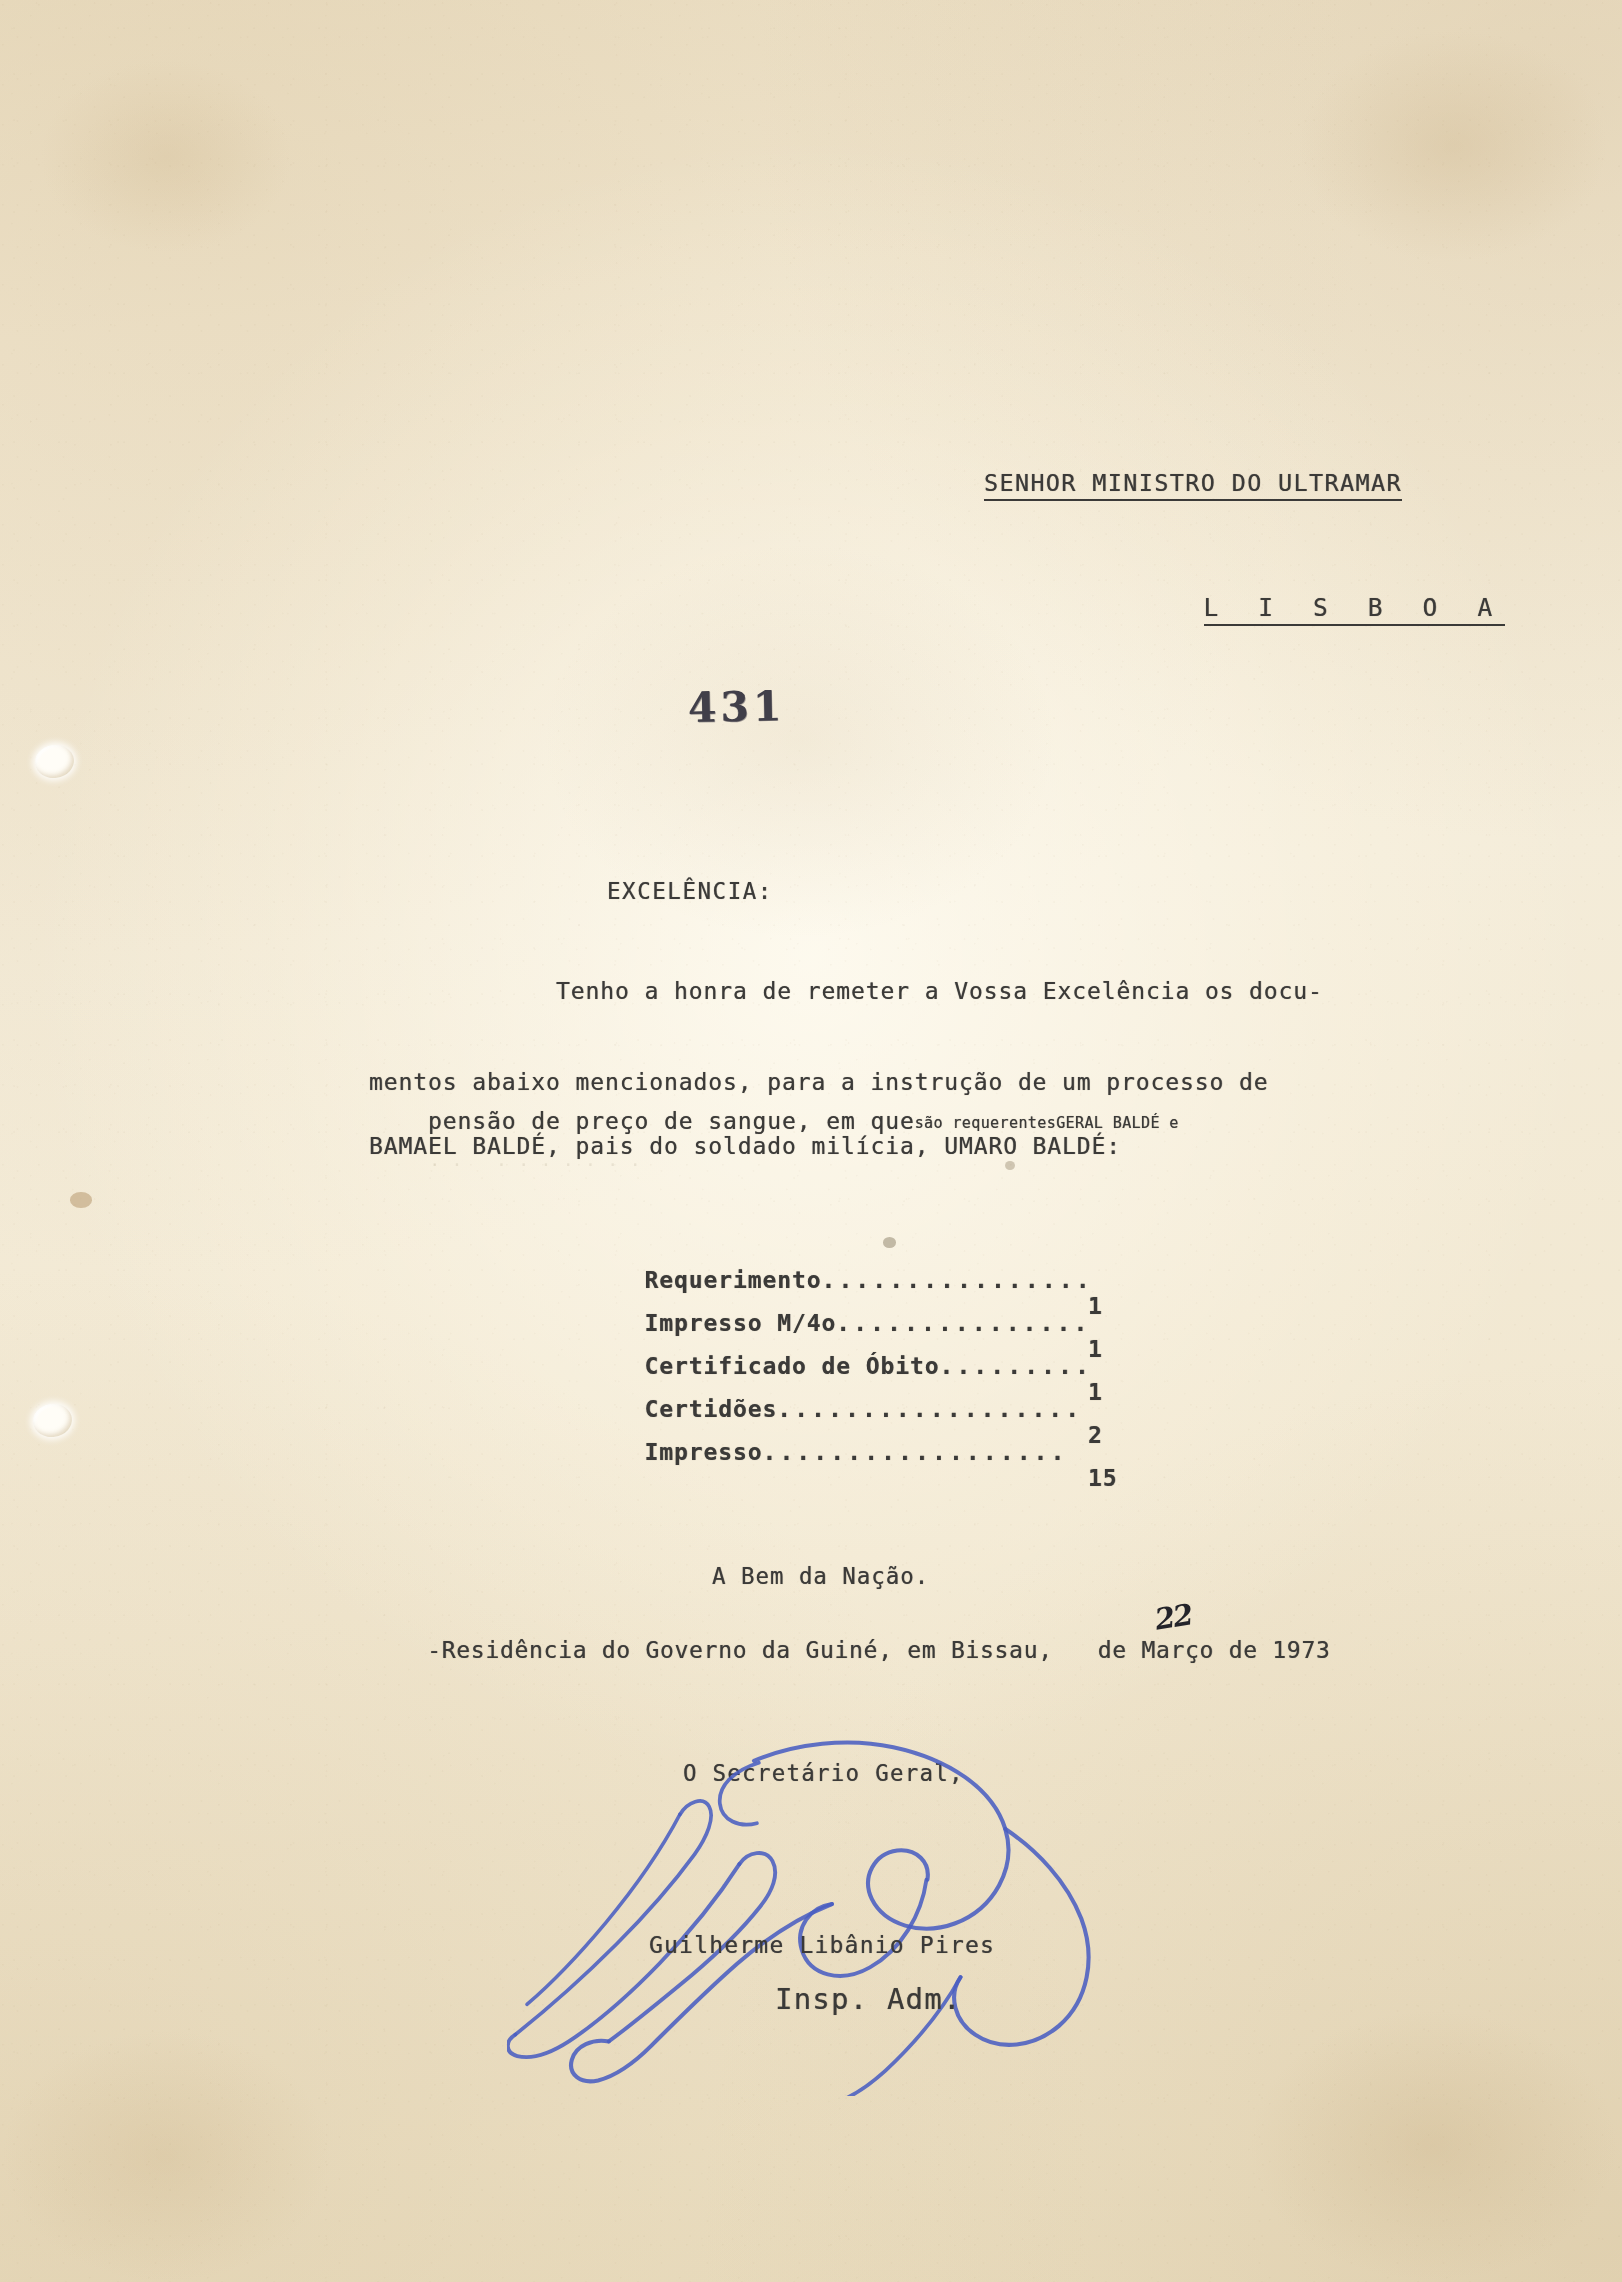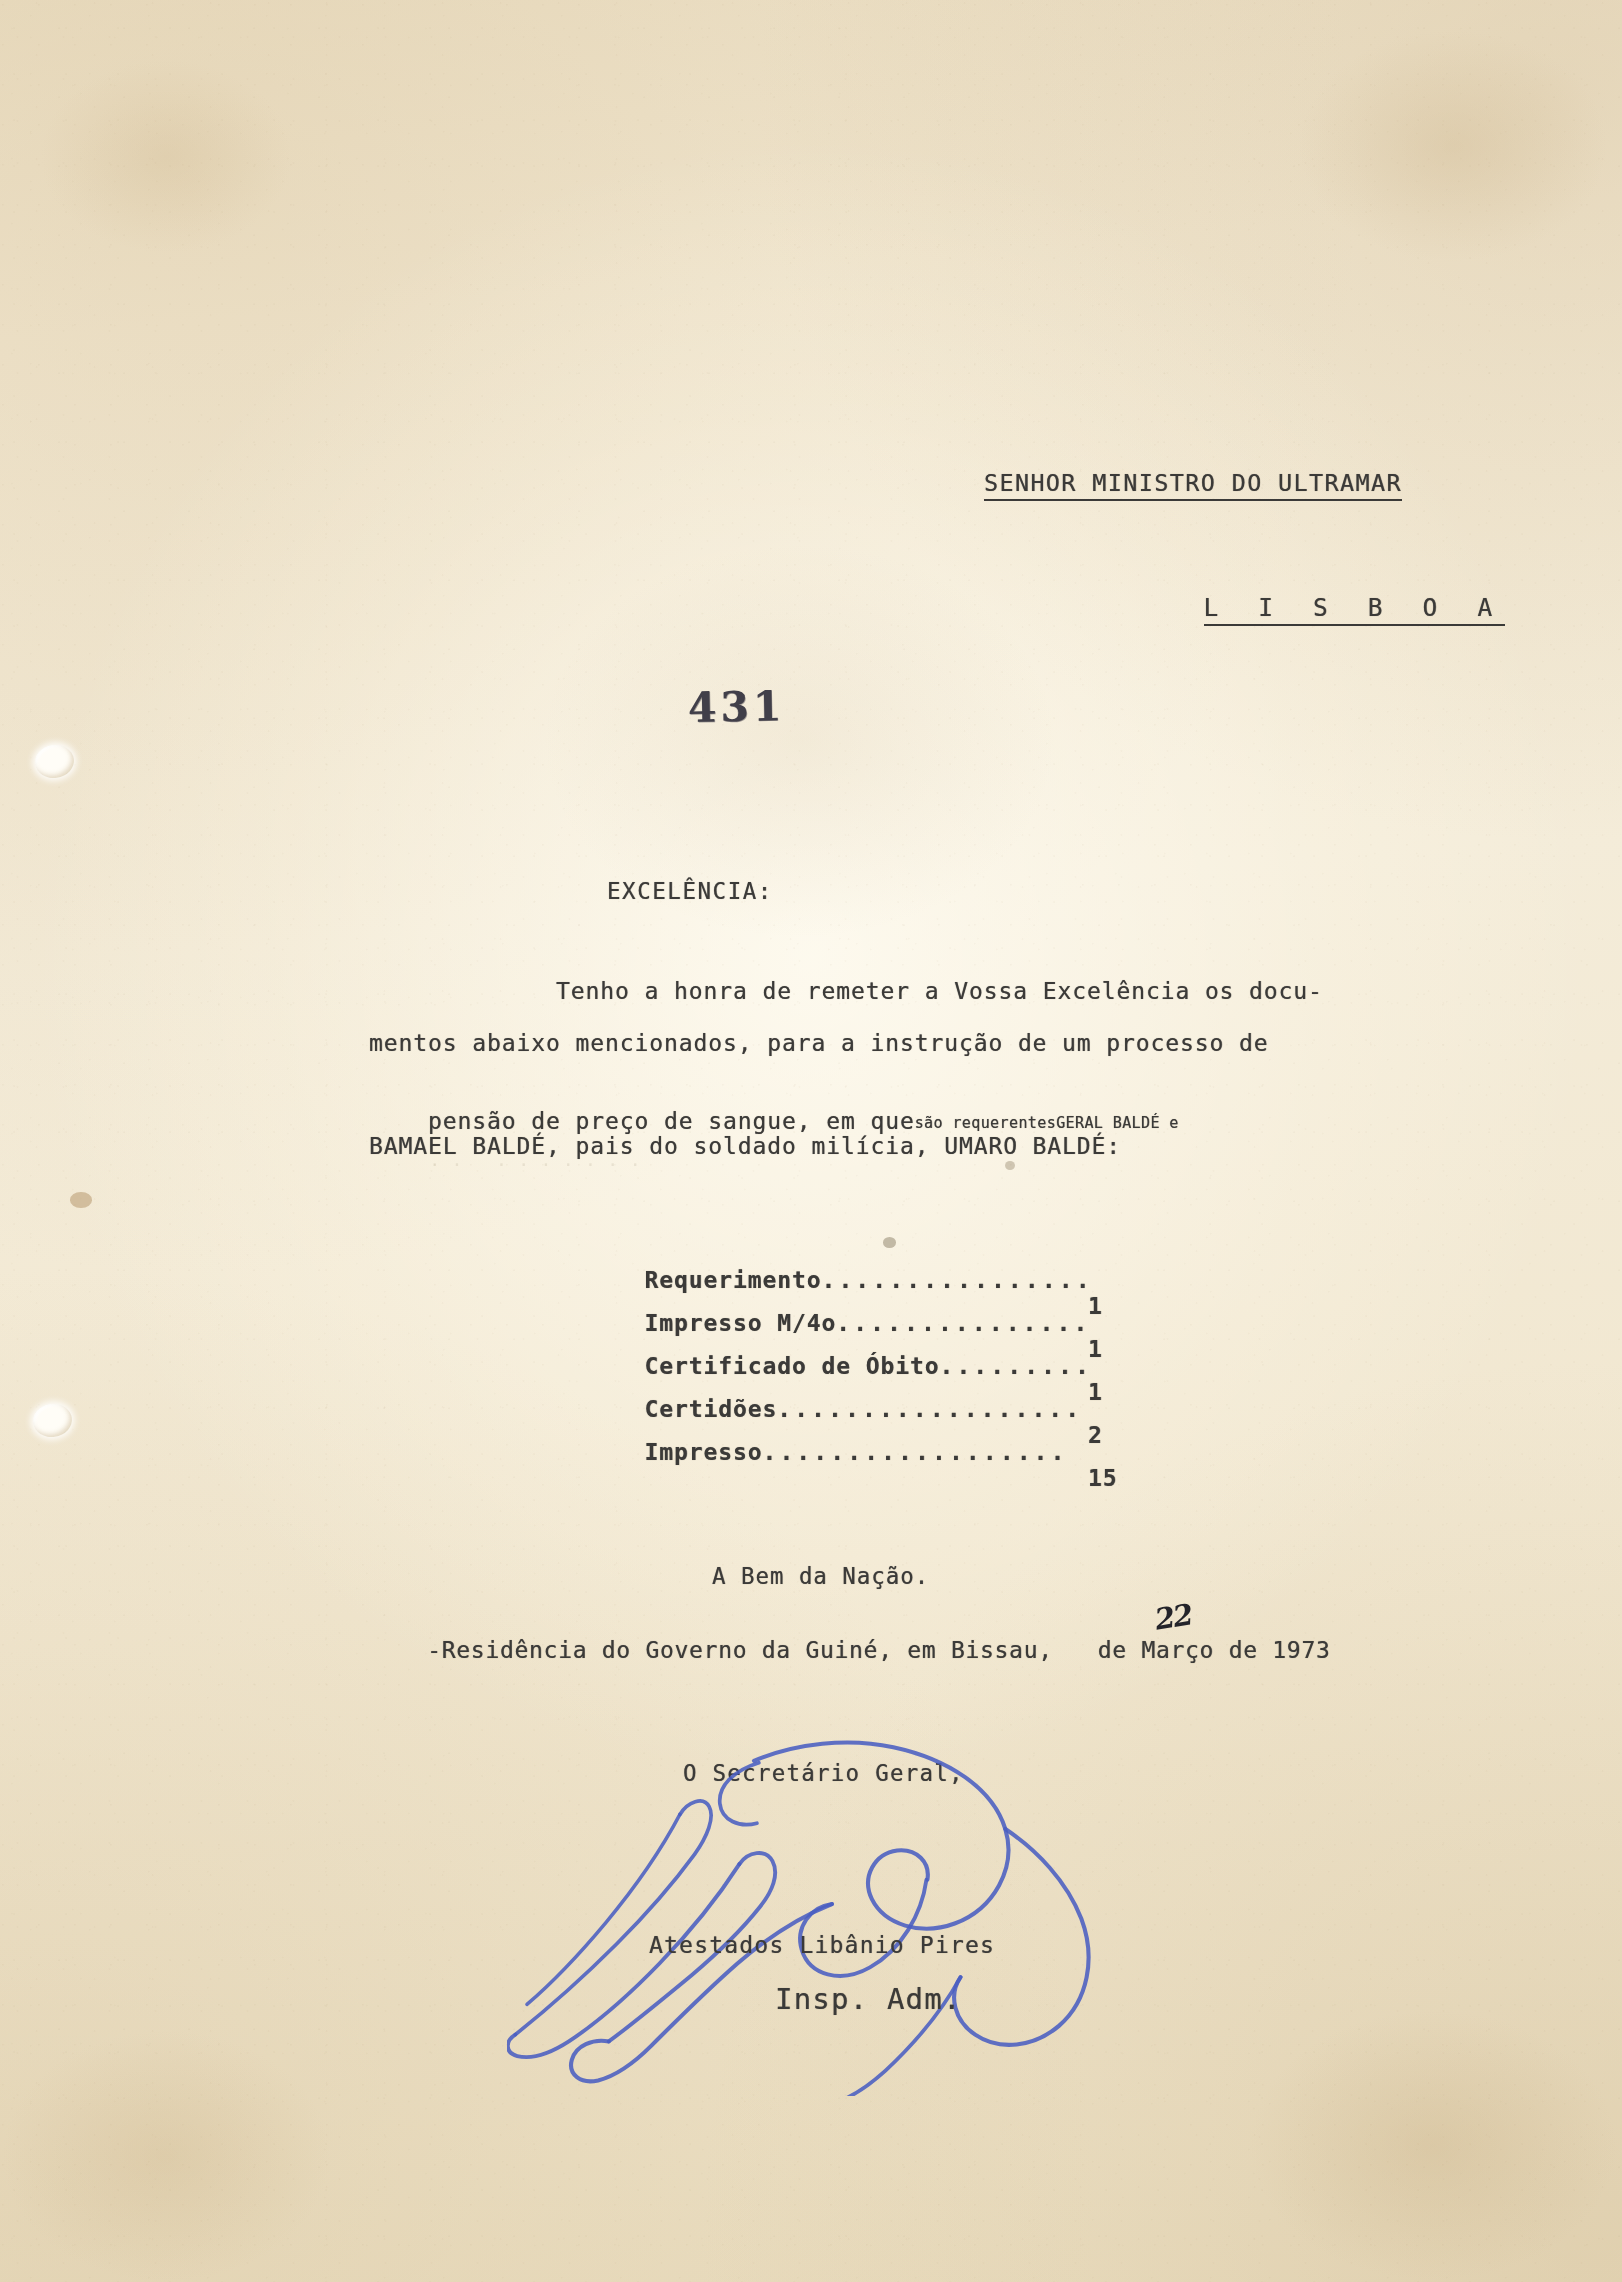--- a/index.html
+++ b/index.html
@@ -89,21 +89,21 @@
     color: #413f49;
     text-shadow: 0.7px 0.7px 0 rgba(55,52,62,0.45), -0.4px 0.3px 0 rgba(80,76,90,0.3);
     transform: rotate(-1.2deg);
   }
 
   #dept-line { left: 363px; top: 773px; font-size: 23px; letter-spacing: 1.2px; }
   #excelencia { left: 607px; top: 878px; font-size: 22.4px; letter-spacing: 1.6px; }
 
   .body-line { font-size: 23px; letter-spacing: 0.9px; }
   #body-1 { left: 556px; top: 978px; }
-  #body-2 { left: 369px; top: 1030px; }
+  #body-2 { left: 369px; top: 1069px; }
   #body-3 { left: 369px; top: 1082px; }
   #body-4 { left: 369px; top: 1133px; }
 
   .small-ins {
     font-size: 15px;
     letter-spacing: 0.4px;
     vertical-align: 1px;
   }
 
   
@@ -264,17 +264,17 @@
              C 46 345, 26 353, 10 349 C -2 346, -3 334, 8 327" stroke-width="4"></path>
     <path d="M 8 327 C 42 300, 78 268, 112 234 C 142 204, 170 172, 192 142
              C 205 124, 213 104, 207 93 C 201 82, 185 88, 177 101" stroke-width="3.8"></path>
     <path d="M 177 101 C 158 137, 131 176, 101 212 C 76 242, 48 272, 20 296" stroke-width="3.6" stroke-opacity="0.7"></path>
     <path d="M 511 116 C 544 138, 574 170, 589 208 C 604 248, 596 292, 566 318
              C 540 340, 505 344, 480 327 C 459 313, 452 287, 465 268" stroke-width="4.2"></path>
     <path d="M 465 268 C 448 299, 420 334, 388 364 C 368 382, 346 396, 328 398" stroke-width="3.8"></path>
     <path d="M 258 48 C 232 56, 216 72, 218 90 C 220 107, 238 115, 256 110" stroke-width="3.8"></path>
   </svg>
 
-  <div class="typed" id="signer">Atestados Libânio Pires</div>
+  <div class="typed" id="signer">Guilherme Libânio Pires</div>
   <div class="typed" id="signer-title">Insp. Adm.</div>
 
 </div>
 
 
 </body></html>

